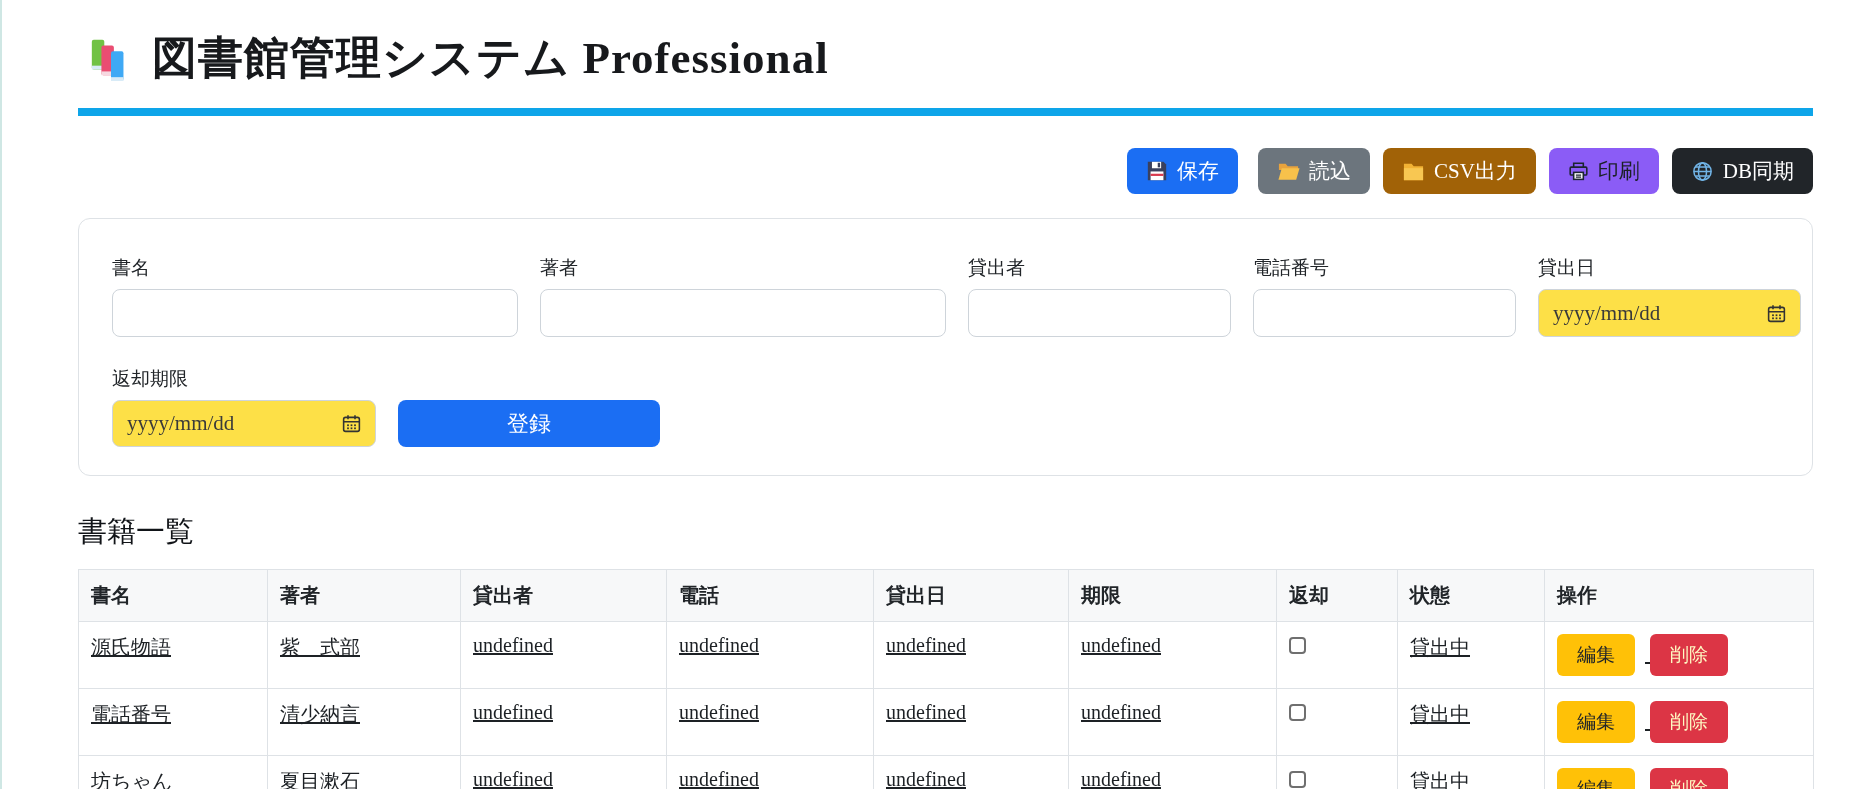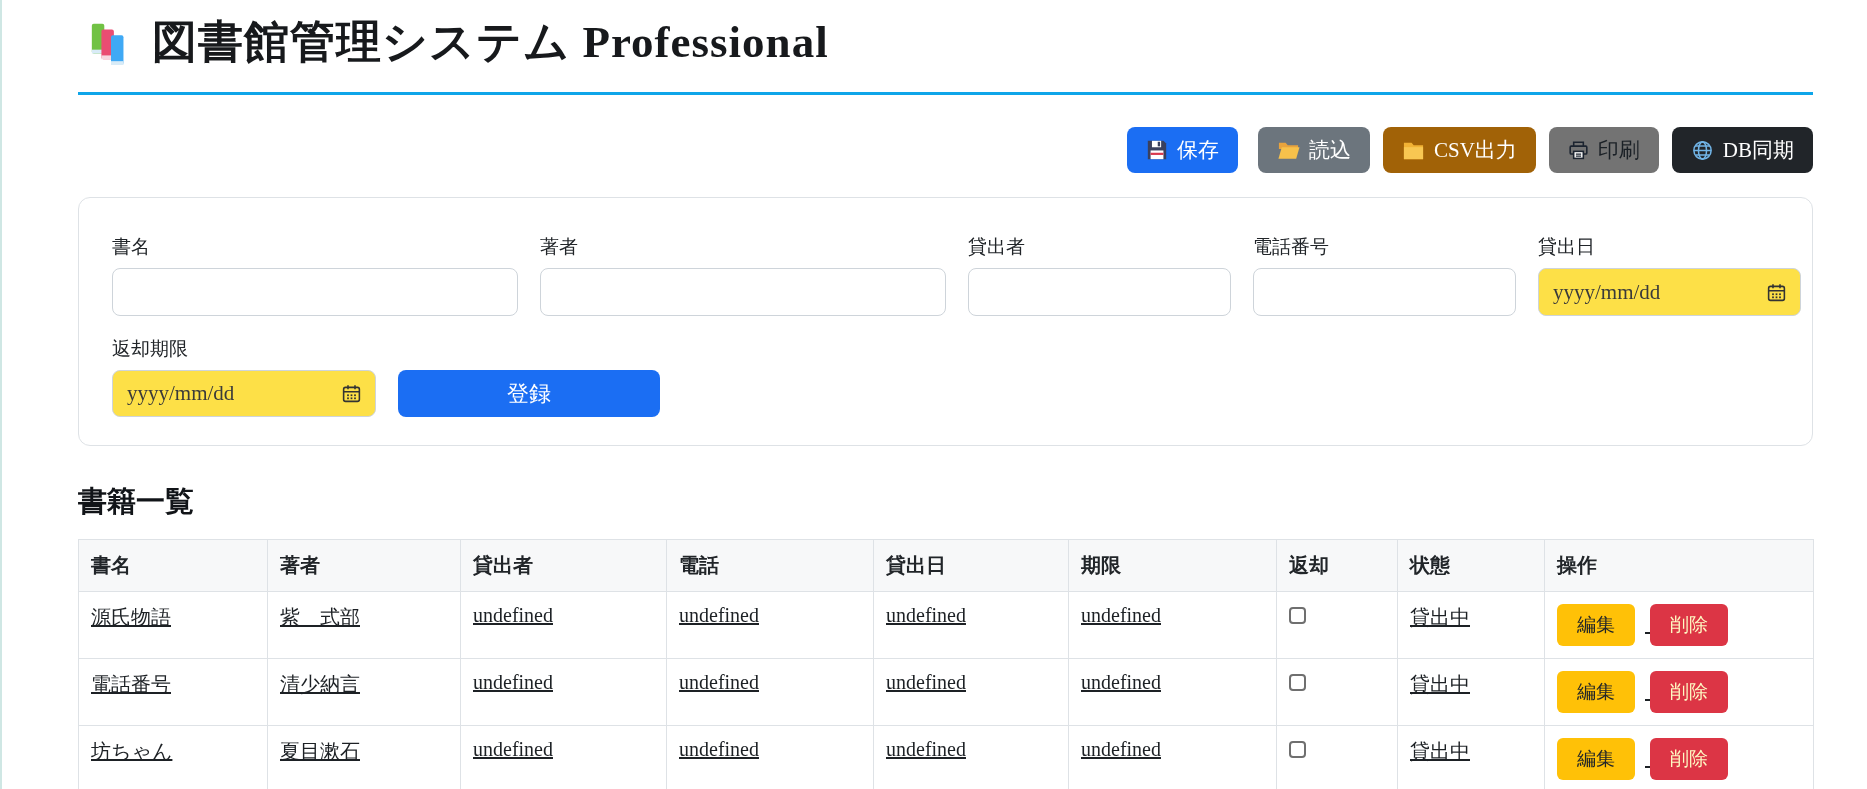--- a/index.html
+++ b/index.html
@@ -14,52 +14,52 @@
   }
   .edge-strip {
     position: absolute; left: 0; top: 0; bottom: 0; width: 2px;
     background: #cfe7e4;
   }
   .page { width: 1735px; margin-left: 78px; }
 
   
   .app-header {
     display: flex; align-items: center; gap: 18px;
-    padding: 12px 0 20px 10px;
-    border-bottom: 3px solid #0ea5e9;
+    padding: 28px 0 20px 10px;
+    border-bottom: 8px solid #0ea5e9;
   }
   .app-title { font-size: 45px; font-weight: bold; color: #17191c; letter-spacing: 1px; }
 
   
   .toolbar {
     margin-top: 32px;
     display: flex; justify-content: flex-end; gap: 13px;
   }
   .tb-btn {
     display: inline-flex; align-items: center; justify-content: center; gap: 9px;
     height: 46px; padding: 0 19px;
     border: none; border-radius: 8px;
     font-family: inherit; font-size: 21px; color: #ffffff;
     cursor: pointer;
   }
   .tb-save  { background: #1b6ef3; }
   .tb-load  { background: #6c757d; margin-left: 7px; }
   .tb-csv   { background: #a16207; }
-  .tb-print { background: #737373; color: #1a2026; }
+  .tb-print { background: #8b5cf6; color: #1a2026; }
   .tb-db    { background: #212529; }
 
   
   .form-panel {
     margin-top: 24px;
     border: 1px solid #dee2e6; border-radius: 12px;
     padding: 36px 0 28px 33px;
     background: #fff;
   }
   .form-row { display: flex; gap: 22px; }
-  .form-row + .form-row { margin-top: 20px; align-items: flex-end; }
+  .form-row + .form-row { margin-top: 29px; align-items: flex-end; }
   .field { display: flex; flex-direction: column; }
   .field-label { font-size: 19px; color: #212529; margin-bottom: 8px; }
   .text-input {
     height: 48px; border: 1px solid #ced4da; border-radius: 8px;
     font-family: inherit; font-size: 20px; padding: 0 14px; background: #fff;
     outline: none;
   }
   .w-lg { width: 406px; }
   .w-md { width: 263px; }
   .date-input {
@@ -70,21 +70,21 @@
   }
   .date-text { font-size: 21px; color: #3a3a3a; }
   .submit-btn {
     width: 262px; height: 47px;
     background: #1b6ef3; color: #fff;
     border: none; border-radius: 8px;
     font-family: inherit; font-size: 22px; cursor: pointer;
   }
 
   
-  .list-heading { margin-top: 36px; font-size: 29px; font-weight: bold; color: #111418; }
+  .list-heading { margin-top: 36px; font-size: 29px; font-weight: normal; color: #111418; }
   table.book-table {
     margin-top: 17px; width: 100%;
     border-collapse: collapse; table-layout: fixed;
   }
   .book-table th, .book-table td {
     border: 1px solid #dee2e6;
     padding: 12px 12px;
     text-align: left; vertical-align: top;
     font-size: 20px;
   }

